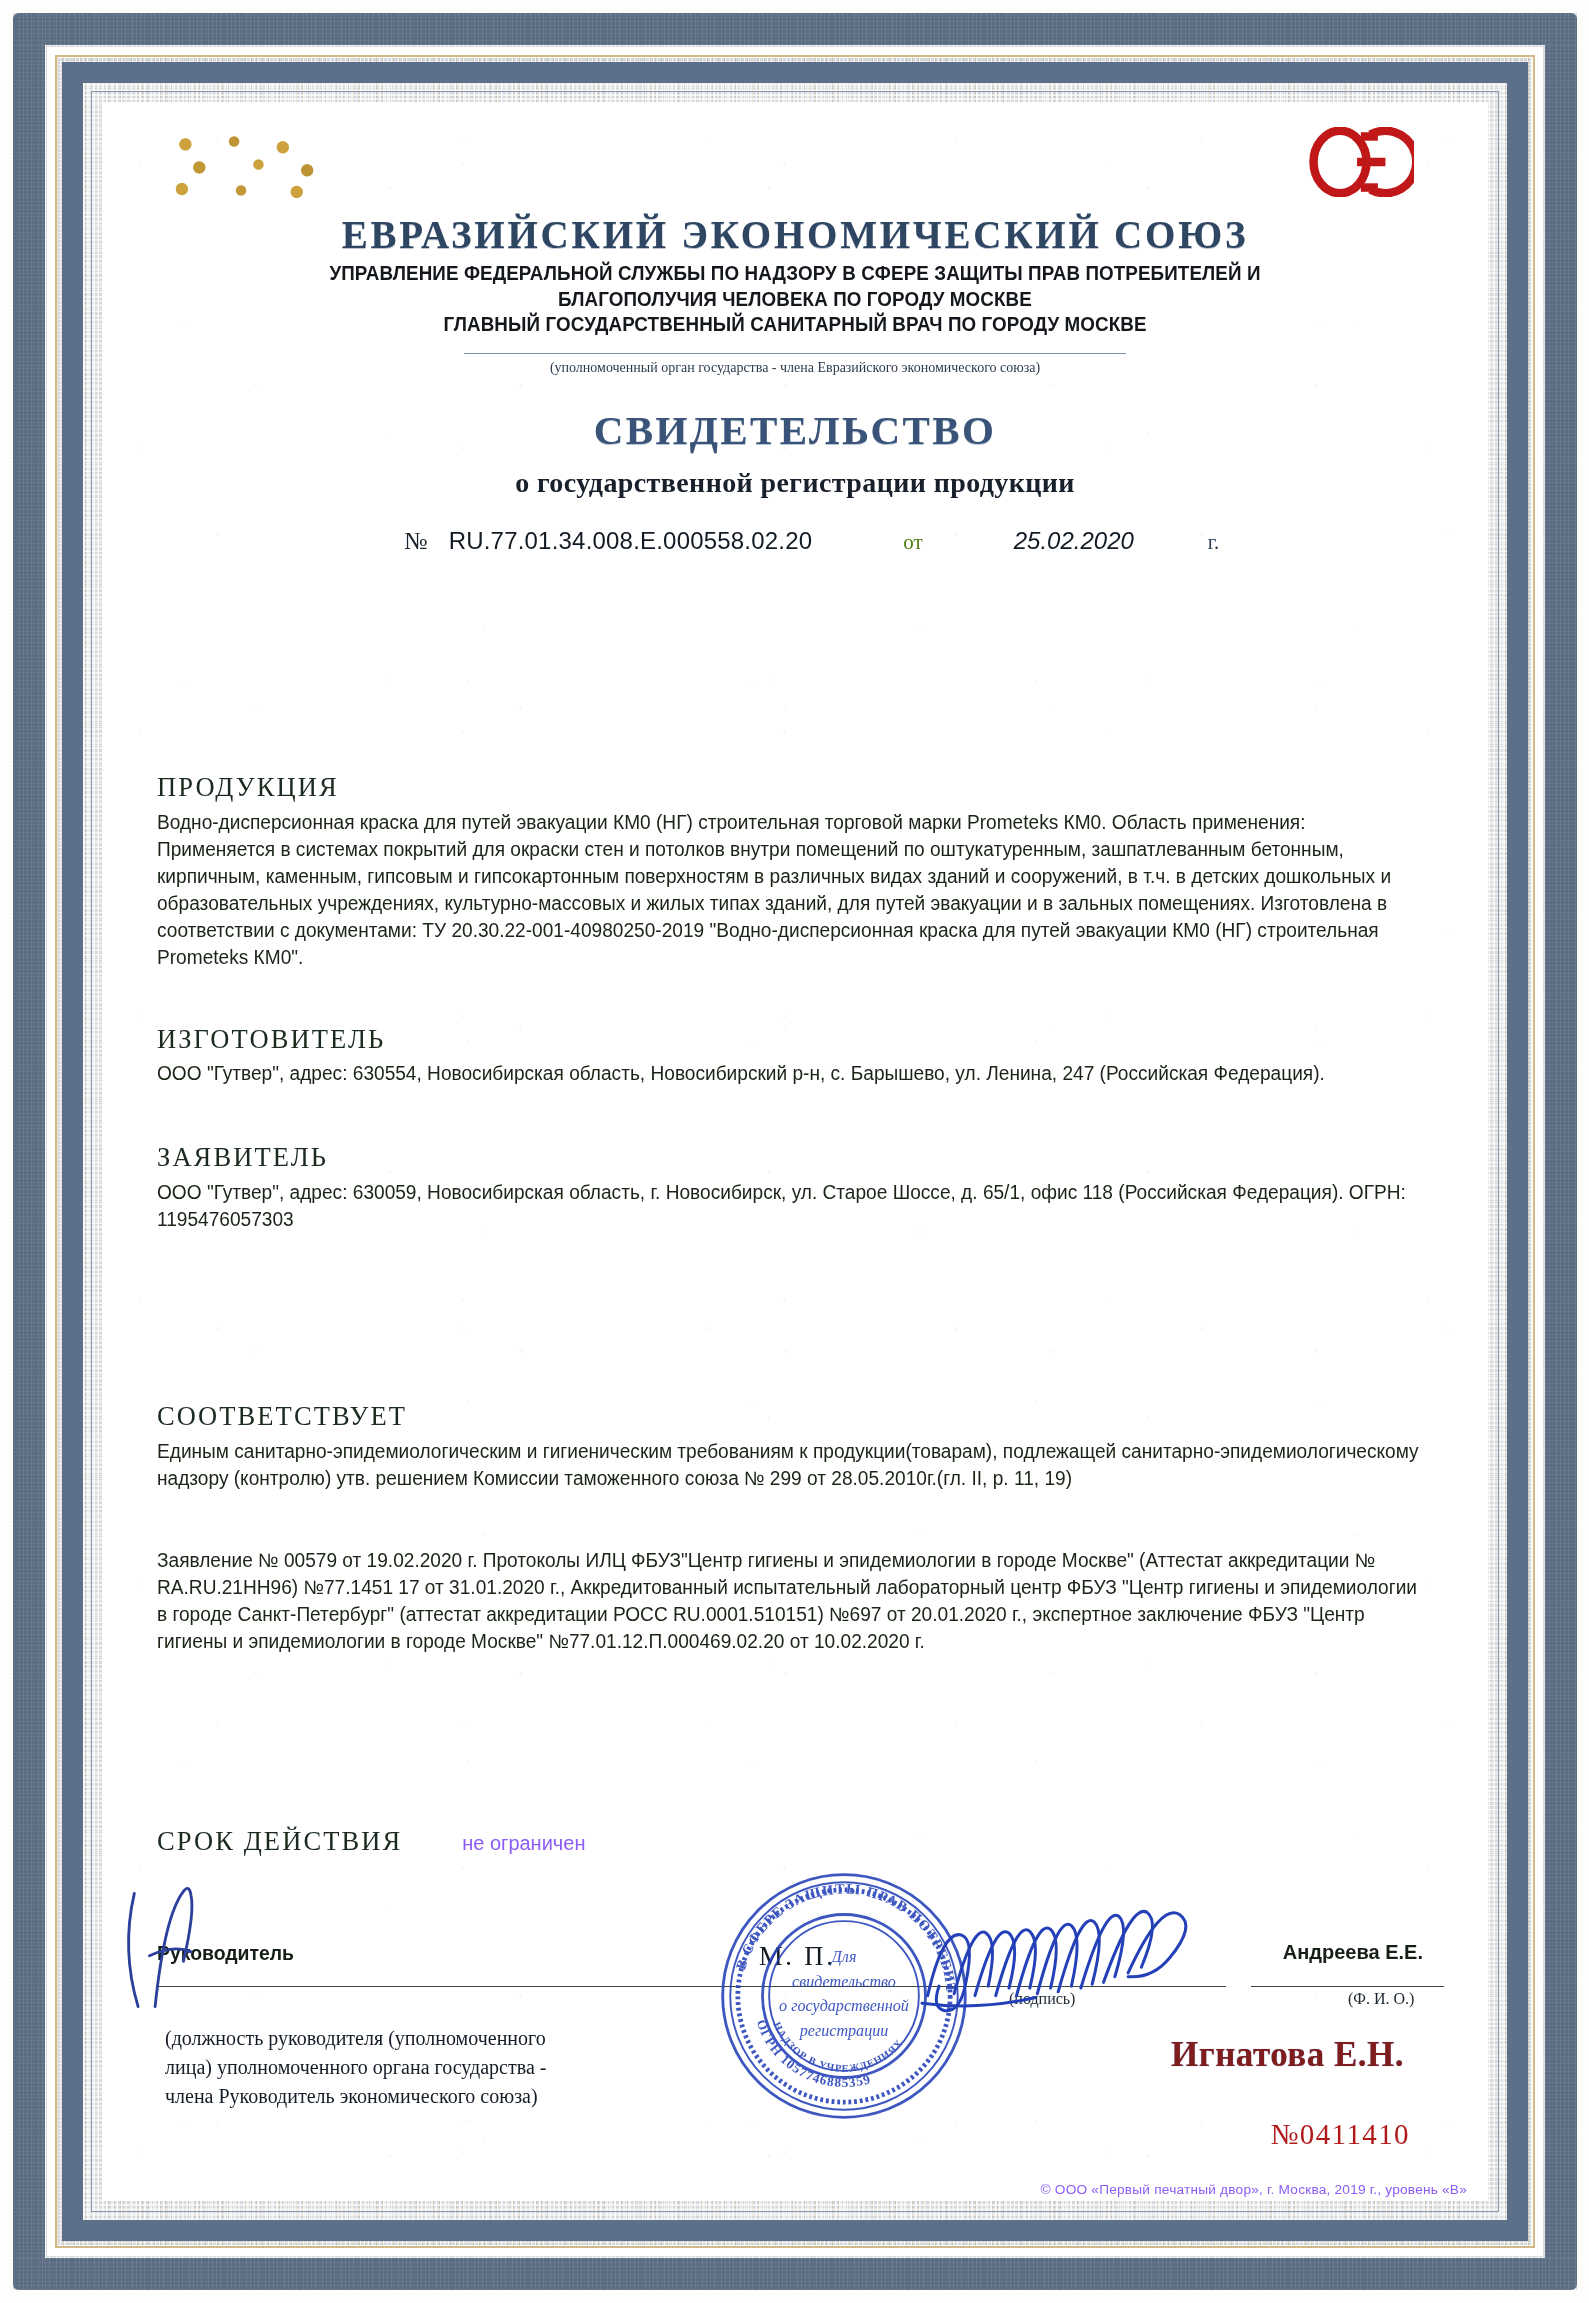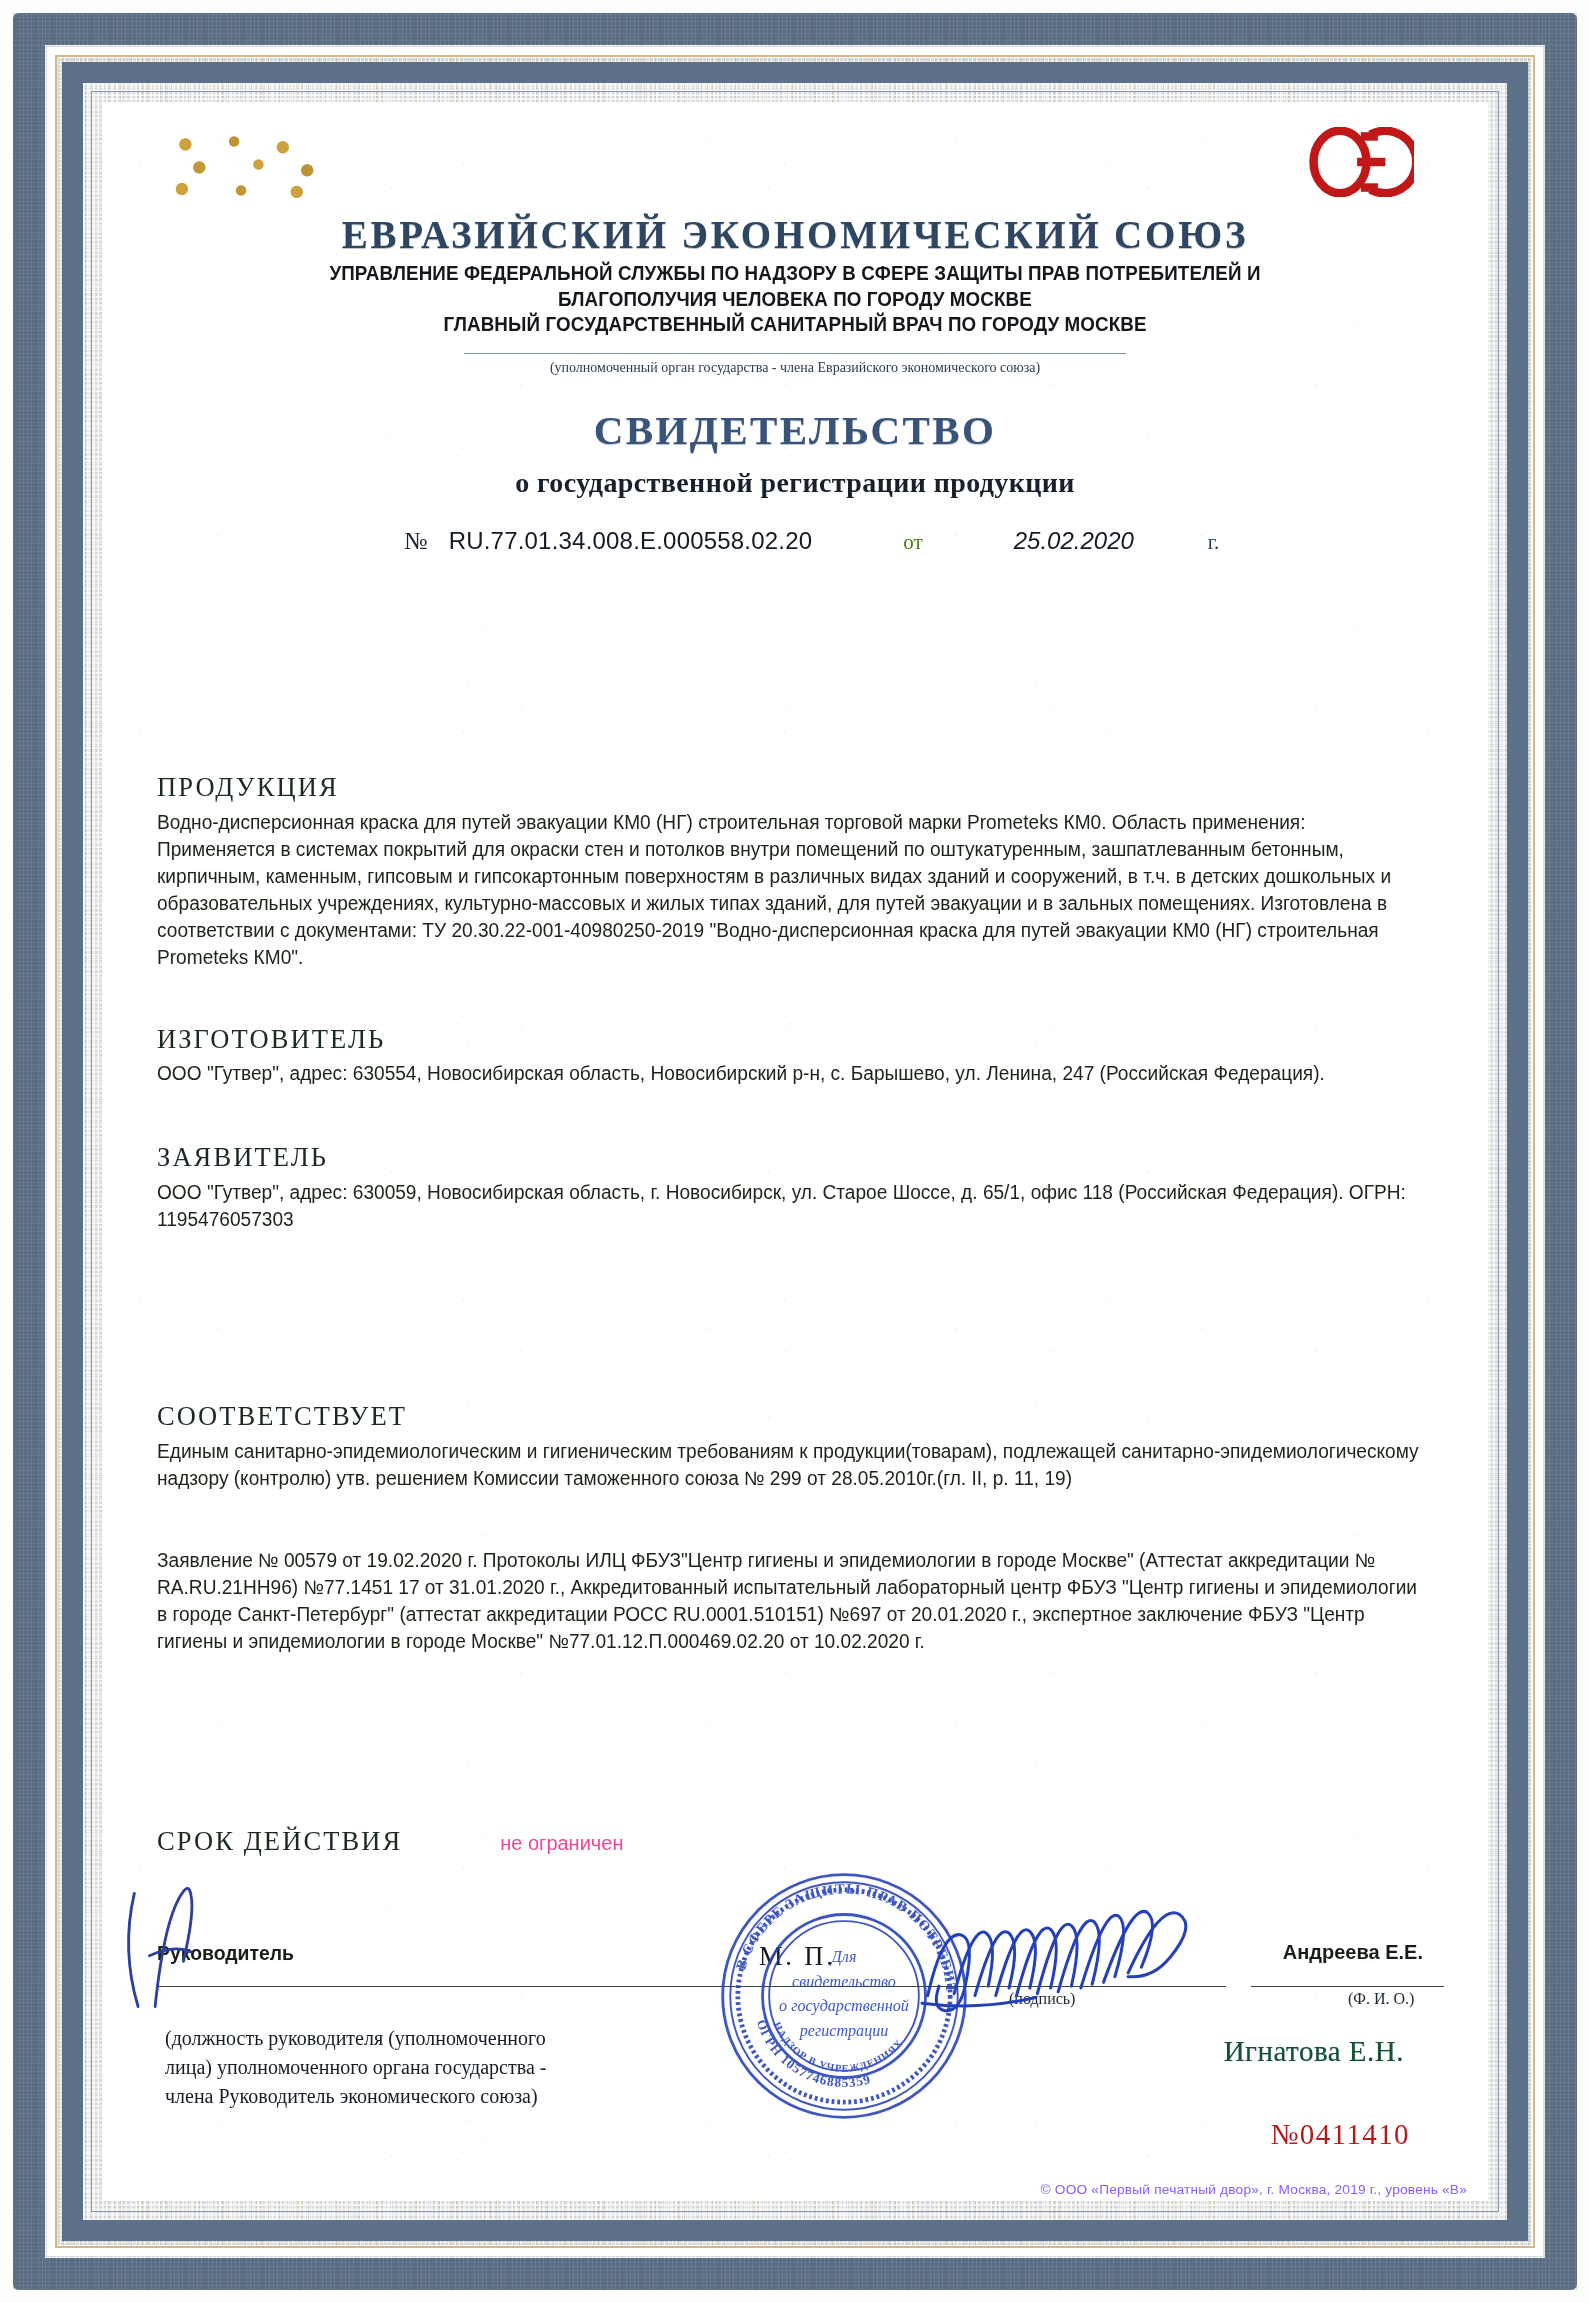--- a/index.html
+++ b/index.html
@@ -203,21 +203,21 @@
 
   
   .signblock{position:absolute;left:55px;right:44px;top:1724px;}
   .srok{
     display:flex;align-items:baseline;
   }
   .srok .lbl{
     font-family:"Liberation Serif",serif;font-size:26.5px;letter-spacing:2.1px;color:#1b2a1e;
   }
   .srok .val{
-    font-family:"Liberation Sans",sans-serif;font-size:20px;color:#ec4899;margin-left:98px;
+    font-family:"Liberation Sans",sans-serif;font-size:20px;color:#8b5cf6;margin-left:60px;
   }
 
   .sigrow{
     position:relative;margin-top:57px;height:87px;
   }
   .sigrow .ruk{
     position:absolute;left:0;top:28px;
     font-family:"Liberation Sans",sans-serif;font-weight:bold;font-size:19.4px;color:#161f16;
   }
   .sigrow .mp{
@@ -244,22 +244,22 @@
     font-family:"Liberation Serif",serif;font-size:16px;color:#1c2630;
   }
 
   .footnote{
     position:absolute;left:8px;top:110px;width:662px;
     font-family:"Liberation Serif",serif;font-size:20px;line-height:29px;color:#141c26;
   }
 
   .handname{
     position:absolute;right:40px;top:121px;
-    font-family:"Liberation Serif",serif;font-weight:normal;font-size:29px;
-    color:#14532d;letter-spacing:0.5px;
+    font-family:"Liberation Serif",serif;font-weight:bold;font-size:35px;
+    color:#7f1d1d;letter-spacing:0.5px;
     text-shadow:0 0 0.9px rgba(36,58,156,.6);
   }
   .serial{
     position:absolute;right:34px;top:204px;
     font-family:"Liberation Serif",serif;font-size:29px;color:#b01a1a;letter-spacing:1.4px;
   }
 
   
   .seal{
     position:absolute;left:560px;top:-45px;width:254px;height:254px;

